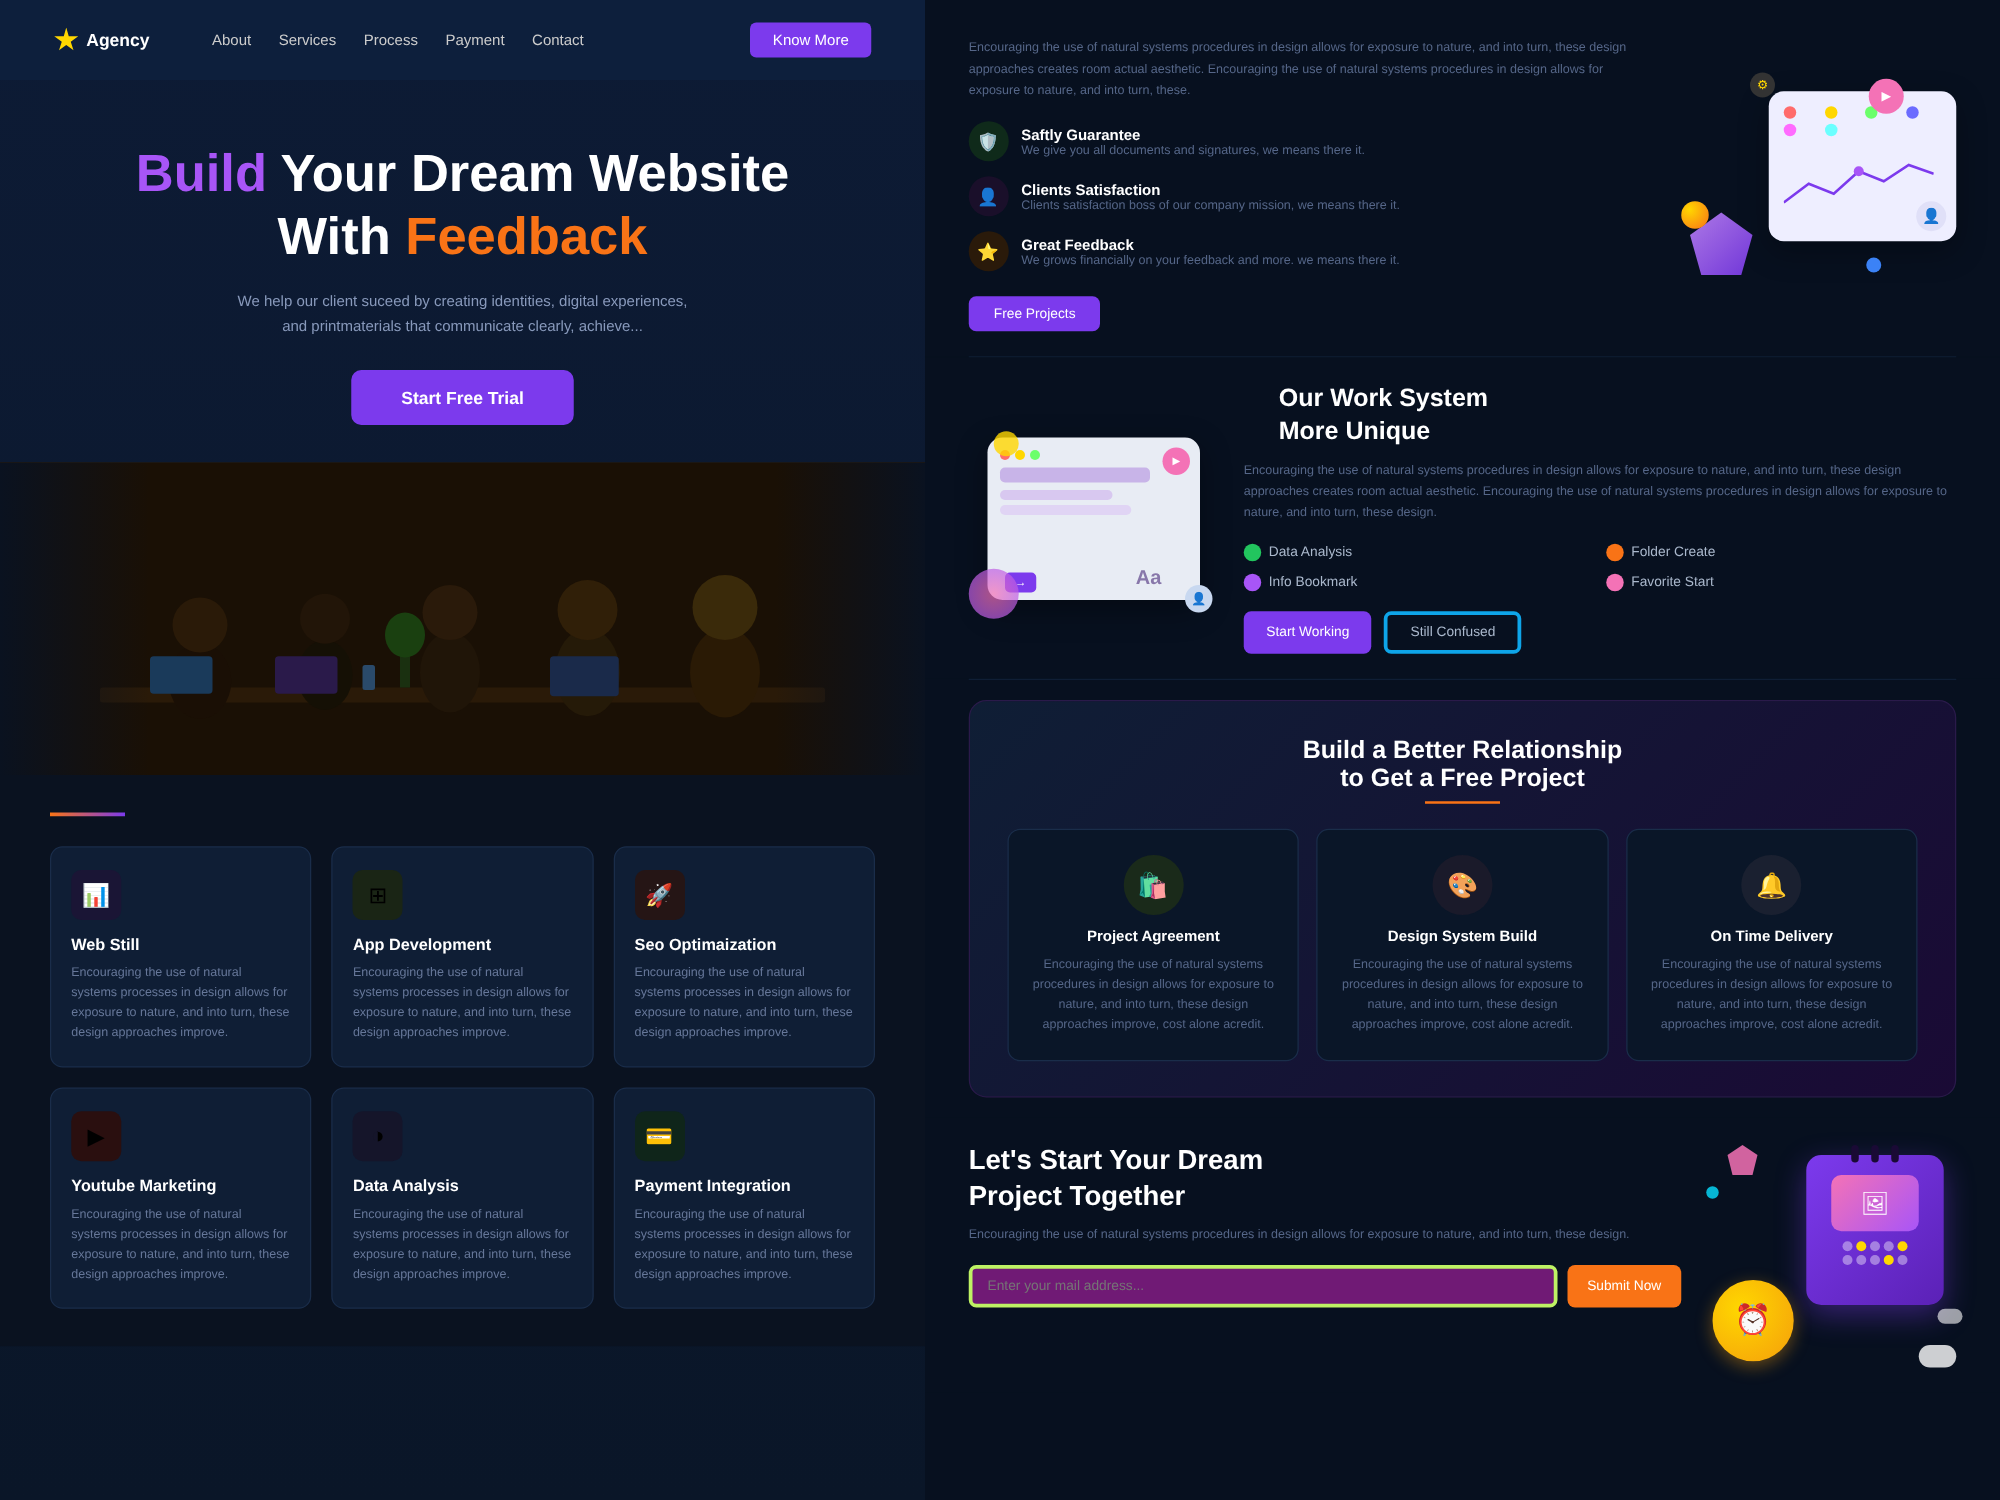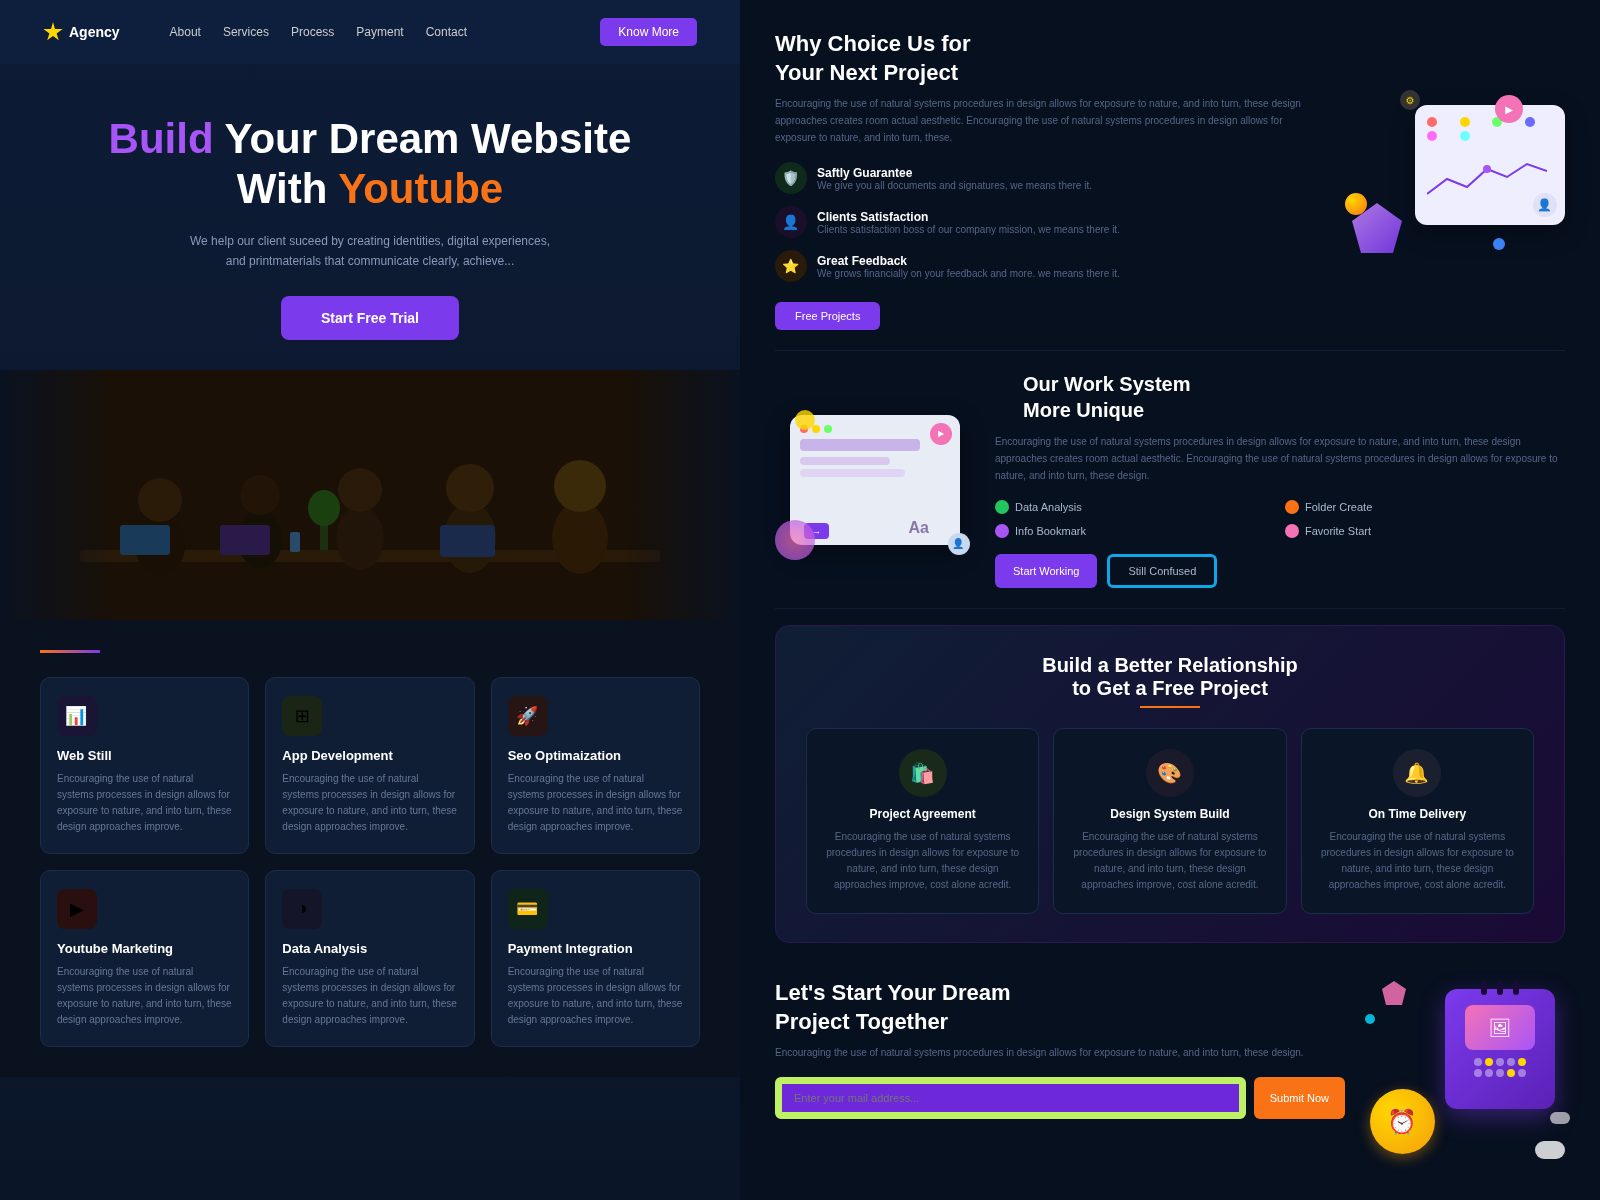--- a/index.html
+++ b/index.html
@@ -361,22 +361,22 @@
       font-size: 10px;
       line-height: 1.7;
       margin-bottom: 16px;
     }
     .dream-form {
       display: flex;
       gap: 8px;
     }
     .dream-input {
       flex: 1;
-      background: #6d28d9;
-      border: 7px solid #bef264;
+      background: #701a75;
+      border: 3px solid #bef264;
       border-radius: 6px;
       padding: 8px 12px;
       color: #aab8cc;
       font-size: 11px;
     }
     .dream-submit {
       background: #f97316;
       color: #fff;
       padding: 8px 16px;
       border-radius: 6px;
@@ -431,21 +431,21 @@
       <span class="nav-link">Payment</span>
       <span class="nav-link">Contact</span>
     </div>
     <button class="nav-btn">Know More</button>
   </nav>
 
   <div class="hero">
     <h1>
       <span class="purple">Build</span><span> Your Dream Website</span>
       <br>
-      <span>With </span><span class="orange">Youtube</span>
+      <span>With </span><span class="orange">Feedback</span>
     </h1>
     <p class="hero-sub">We help our client suceed by creating identities, digital experiences,
 and printmaterials that communicate clearly, achieve...</p>
     <button class="hero-btn">Start Free Trial</button>
   </div>
 
   <div class="photo-bg">
     
     <svg width="100%" height="250" viewBox="0 0 740 250" xmlns="http://www.w3.org/2000/svg">
 
@@ -529,21 +529,20 @@
       </div>
     </div>
   </div>
 
 </div>
 
 <div class="right-panel">
 
   <div class="why-section">
     <div class="why-content">
-      <div class="why-title">Why Choice Us for<br>Your Next Project</div>
       <div class="why-desc">Encouraging the use of natural systems procedures in design allows for exposure to nature, and into turn, these design approaches creates room actual aesthetic. Encouraging the use of natural systems procedures in design allows for exposure to nature, and into turn, these.</div>
       <div class="why-features">
         <div class="why-feature">
           <div class="why-feature-icon" style="background:#0f2a1a;">🛡️</div>
           <div class="why-feature-text">
             <h4>Saftly Guarantee</h4>
             <p>We give you all documents and signatures, we means there it.</p>
           </div>
         </div>
         <div class="why-feature">

